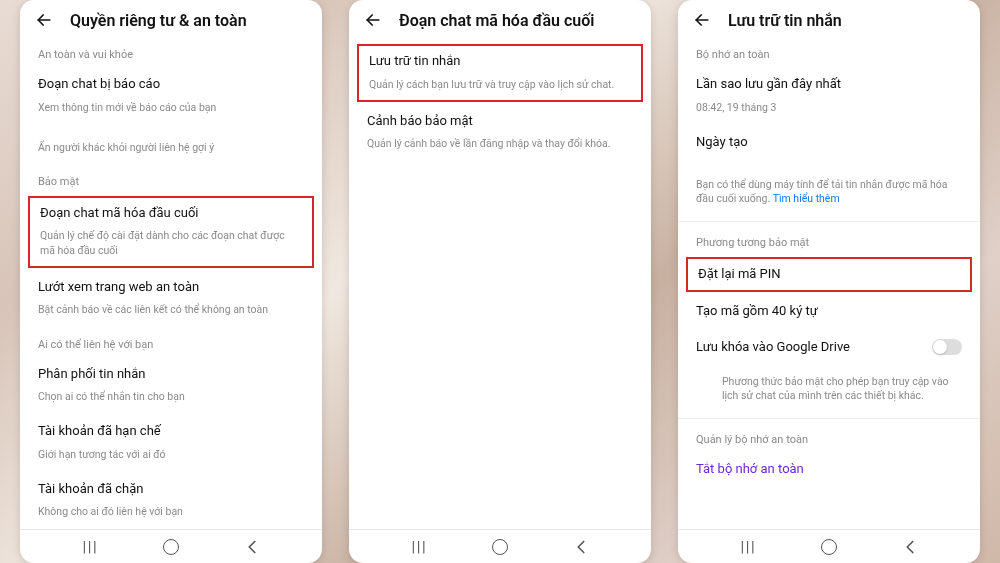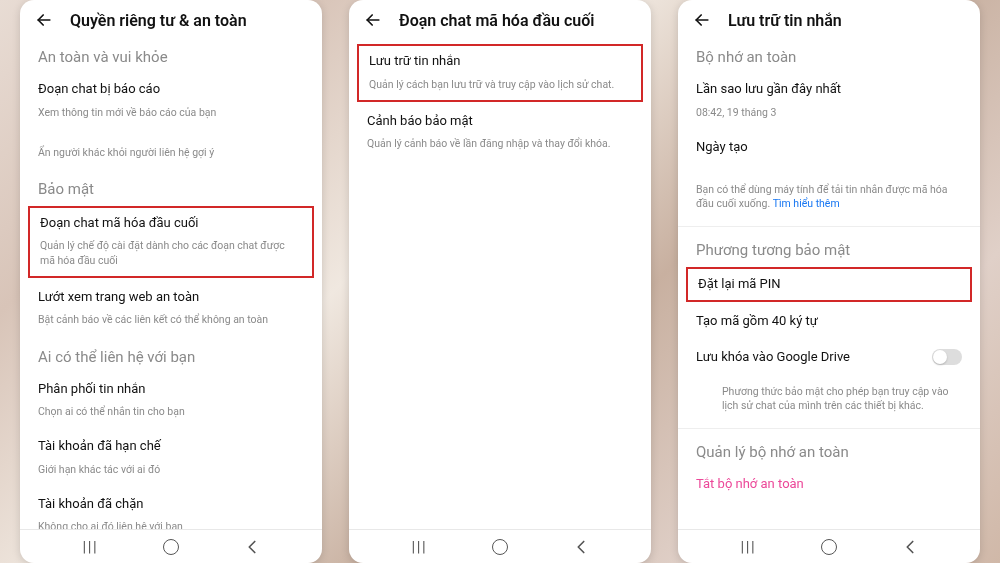--- a/index.html
+++ b/index.html
@@ -26,21 +26,21 @@
     display: flex;
     align-items: center;
     padding: 10px 14px 8px 14px;
     gap: 16px;
   }
   .back-icon { width: 20px; height: 20px; flex-shrink: 0; }
   .back-icon svg { width: 100%; height: 100%; }
   .header-title { font-size: 16px; font-weight: 600; color: #111; }
   .scroll { flex: 1; overflow: hidden; padding: 0 0 2px 0; }
   .section-label {
-    font-size: 15px; color: #8a8a8a;
+    font-size: 11px; color: #8a8a8a;
     padding: 10px 18px 6px 18px;
   }
   .item {
     padding: 8px 18px 10px 18px;
     position: relative;
   }
   .item-title { font-size: 13px; color: #111; line-height: 1.35; }
   .item-sub { font-size: 10.5px; color: #8a8a8a; line-height: 1.35; margin-top: 8px; }
   .item-sub .link { color: #1877f2; }
   .highlight {
@@ -51,21 +51,21 @@
   .divider { border-top: 1px solid #eee; margin: 4px 0; }
   .toggle-row { display: flex; align-items: flex-end; justify-content: space-between; }
   .toggle {
     width: 30px; height: 16px; background: #ddd; border-radius: 8px; position: relative;
     flex-shrink: 0;
   }
   .toggle::after {
     content: ""; position: absolute; width: 14px; height: 14px; background: #fff;
     border-radius: 50%; top: 1px; left: 1px; box-shadow: 0 1px 2px rgba(0,0,0,0.2);
   }
-  .danger .item-title { color: #ec4899; }
+  .danger .item-title { color: #6d28d9; }
   .navbar {
     height: 34px;
     display: flex; align-items: center; justify-content: space-around;
     border-top: 1px solid #e8e8e8;
     padding: 0 30px;
   }
   .nav-btn { width: 22px; height: 22px; display: flex; align-items: center; justify-content: center; }
   .nav-btn svg { width: 100%; height: 100%; }
   .nav-recent { font-size: 15px; letter-spacing: 1.5px; color: #555; }
   .nav-home-circle { width: 16px; height: 16px; border: 1.6px solid #555; border-radius: 50%; }
@@ -104,21 +104,21 @@
       <div class="item-sub">Bật cảnh báo về các liên kết có thể không an toàn</div>
     </div>
 
     <div class="section-label">Ai có thể liên hệ với bạn</div>
     <div class="item">
       <div class="item-title">Phân phối tin nhắn</div>
       <div class="item-sub">Chọn ai có thể nhắn tin cho bạn</div>
     </div>
     <div class="item">
       <div class="item-title">Tài khoản đã hạn chế</div>
-      <div class="item-sub">Giới hạn khác tác với ai đó</div>
+      <div class="item-sub">Giới hạn tương tác với ai đó</div>
     </div>
     <div class="item">
       <div class="item-title">Tài khoản đã chặn</div>
       <div class="item-sub">Không cho ai đó liên hệ với bạn</div>
     </div>
 
     <div class="section-label">Những gì mọi người nhìn thấy</div>
     <div class="item">
       
       

